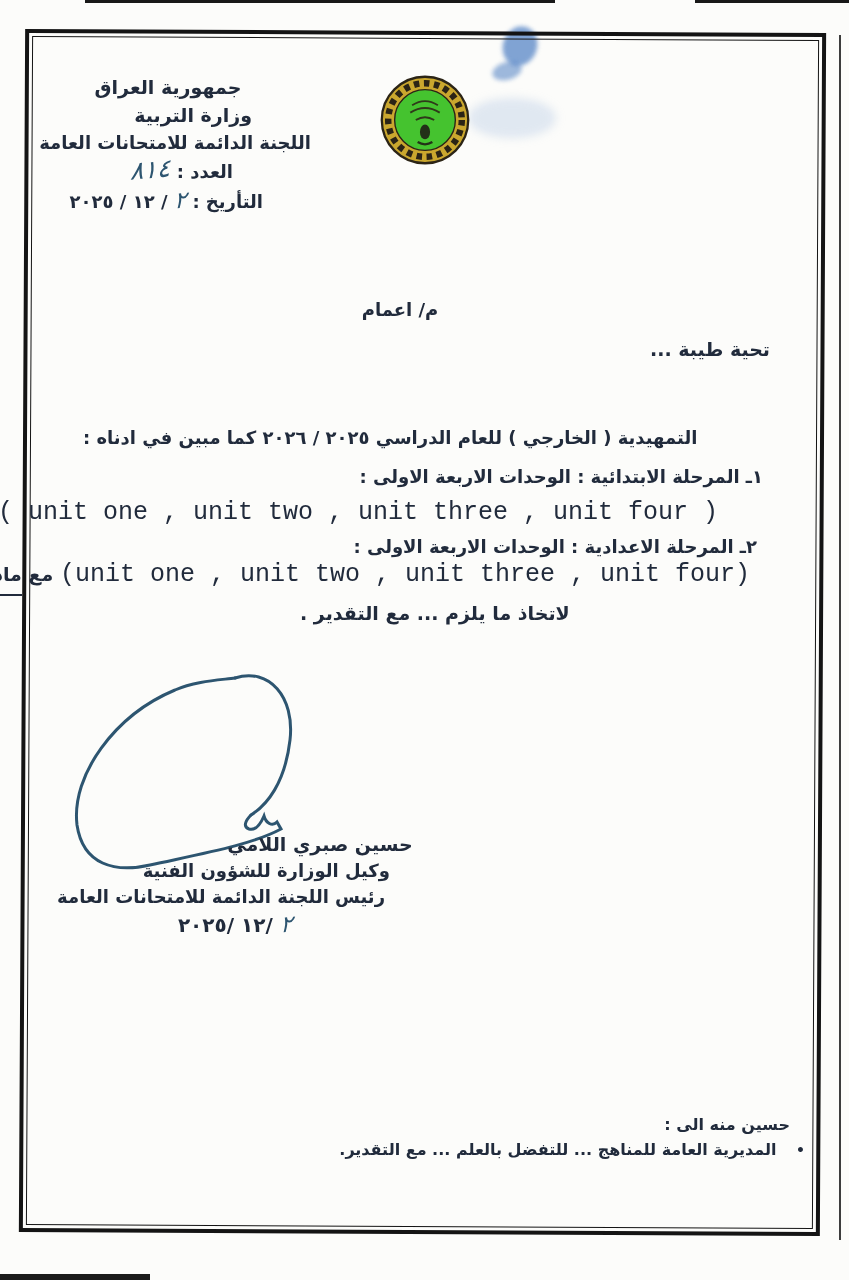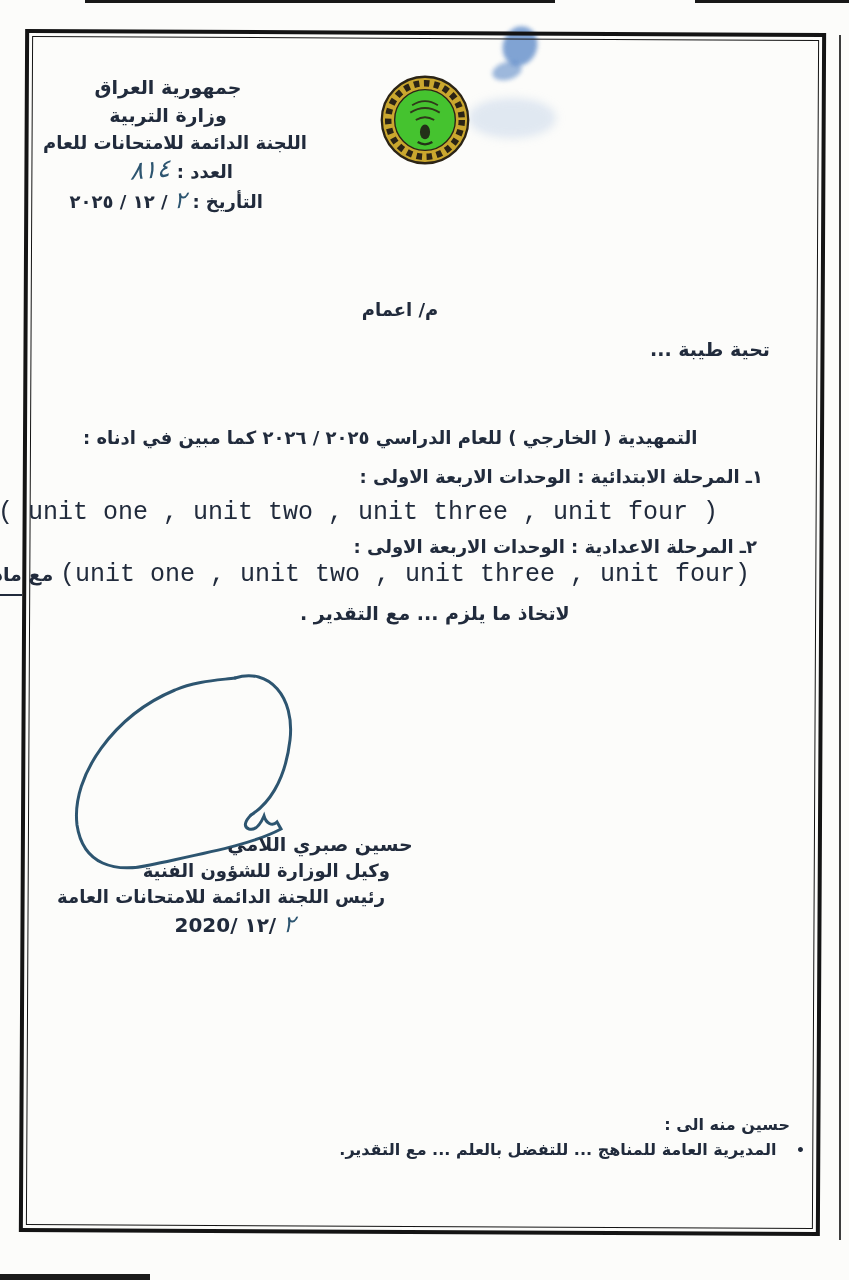--- a/index.html
+++ b/index.html
@@ -27,21 +27,21 @@
   .scanline-right{position:absolute;left:839px;top:35px;width:2px;height:1205px;background:#3d3d3d;}
   .scanline-bottom{position:absolute;left:0;top:1274px;width:150px;height:6px;background:#1b1b1b;}
   .smudge{position:absolute;border-radius:50%;filter:blur(2px);}
   .smudge.a{left:503px;top:26px;width:34px;height:40px;background:rgba(62,115,190,.65);transform:rotate(20deg);}
   .smudge.b{left:492px;top:62px;width:30px;height:18px;background:rgba(62,115,190,.5);transform:rotate(-15deg);}
   .smudge.c{left:468px;top:98px;width:88px;height:40px;background:rgba(150,180,220,.28);filter:blur(5px);}
 
   
   .lh{font-size:19px;}
   .lh-country{left:84px;top:76px;width:168px;text-align:center;}
-  .lh-ministry{left:84px;top:104px;width:168px;text-align:center;}
+  .lh-ministry{left:84px;top:104px;width:168px;text-align:right;}
   .lh-committee{left:30px;top:132px;width:290px;text-align:center;font-size:18px;}
   .lh-meta{font-size:18px;}
   .lh-number{right:616px;top:161px;}
   .lh-date{right:586px;top:191px;}
   .hand{
     color:var(--hand,#2d5570);font-weight:normal;font-style:italic;
     display:inline-block;transform:rotate(-5deg) skewX(-6deg);
     font-size:25px;line-height:18px;
   }
   .hand.day{font-size:23px;}
@@ -90,21 +90,21 @@
   <div class="smudge a"></div>
   <div class="smudge b"></div>
   <div class="smudge c"></div>
 
   <div class="frame">
     <div class="frame-inner"></div>
   </div>
 
   <div class="abs ar lh lh-country">جمهورية العراق</div>
   <div class="abs ar lh lh-ministry">وزارة التربية</div>
-  <div class="abs ar lh lh-committee">اللجنة الدائمة للامتحانات للعام</div>
+  <div class="abs ar lh lh-committee">اللجنة الدائمة للامتحانات العامة</div>
   <div class="abs ar lh-meta lh-number">
     <span>العدد :</span>
     <span class="hand">٨١٤</span>
   </div>
   <div class="abs ar lh-meta lh-date">
     <span>التأريخ :</span>
     <span class="hand day">٢</span>
     <span>/ ١٢ / ٢٠٢٥</span>
   </div>
 
@@ -145,21 +145,21 @@
   <svg class="abs sig-svg" viewBox="0 0 330 300">
     <path d="M180,23 C214,12 240,42 235,85 C230,128 212,150 196,160"></path>
     <path d="M196,160 C190,166 188,172 194,174 C201,176 206,168 209,161 C211,168 217,172 222,167 L226,174 C196,190 150,198 95,210 C60,218 28,210 22,170 C16,120 60,60 120,35 C140,26 165,25 180,23"></path>
   </svg>
 
   <div class="abs ar sig-name">حسين صبري اللامي</div>
   <div class="abs ar sig-title1">وكيل الوزارة للشؤون الفنية</div>
   <div class="abs ar sig-title2">رئيس اللجنة الدائمة للامتحانات العامة</div>
   <div class="abs ar sig-date">
     <span class="hand day">٢</span>
-    <span>/١٢ /2020</span>
+    <span>/١٢ /٢٠٢٥</span>
   </div>
 
   <div class="abs ar copy-label">حسين منه الى :</div>
   <div class="abs ar copy-item">
     <span class="bullet">•</span>
     <span>المديرية العامة للمناهج ... للتفضل بالعلم ... مع التقدير.</span>
   </div>
 
 </div>
 

